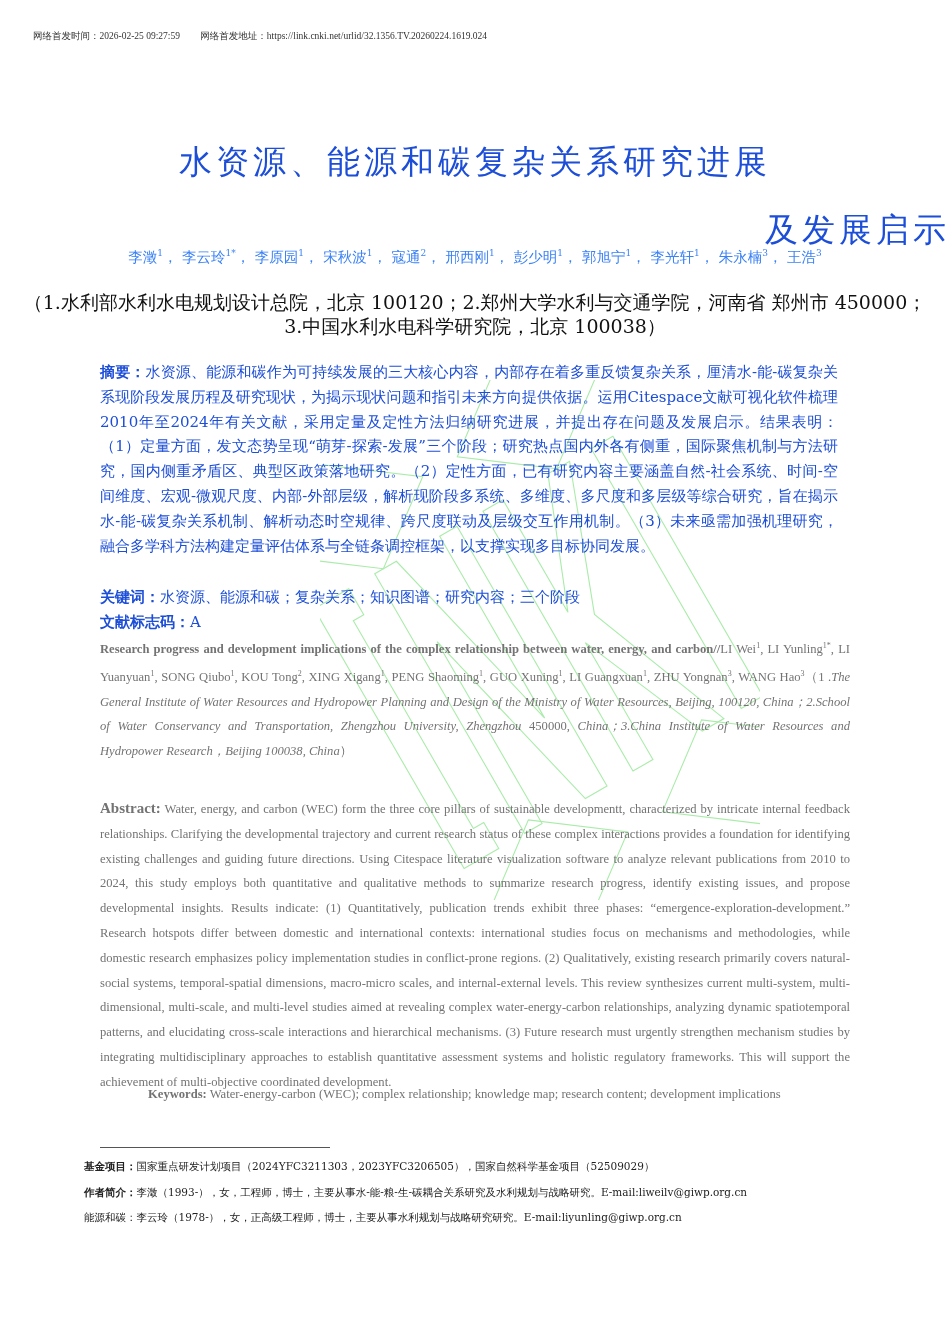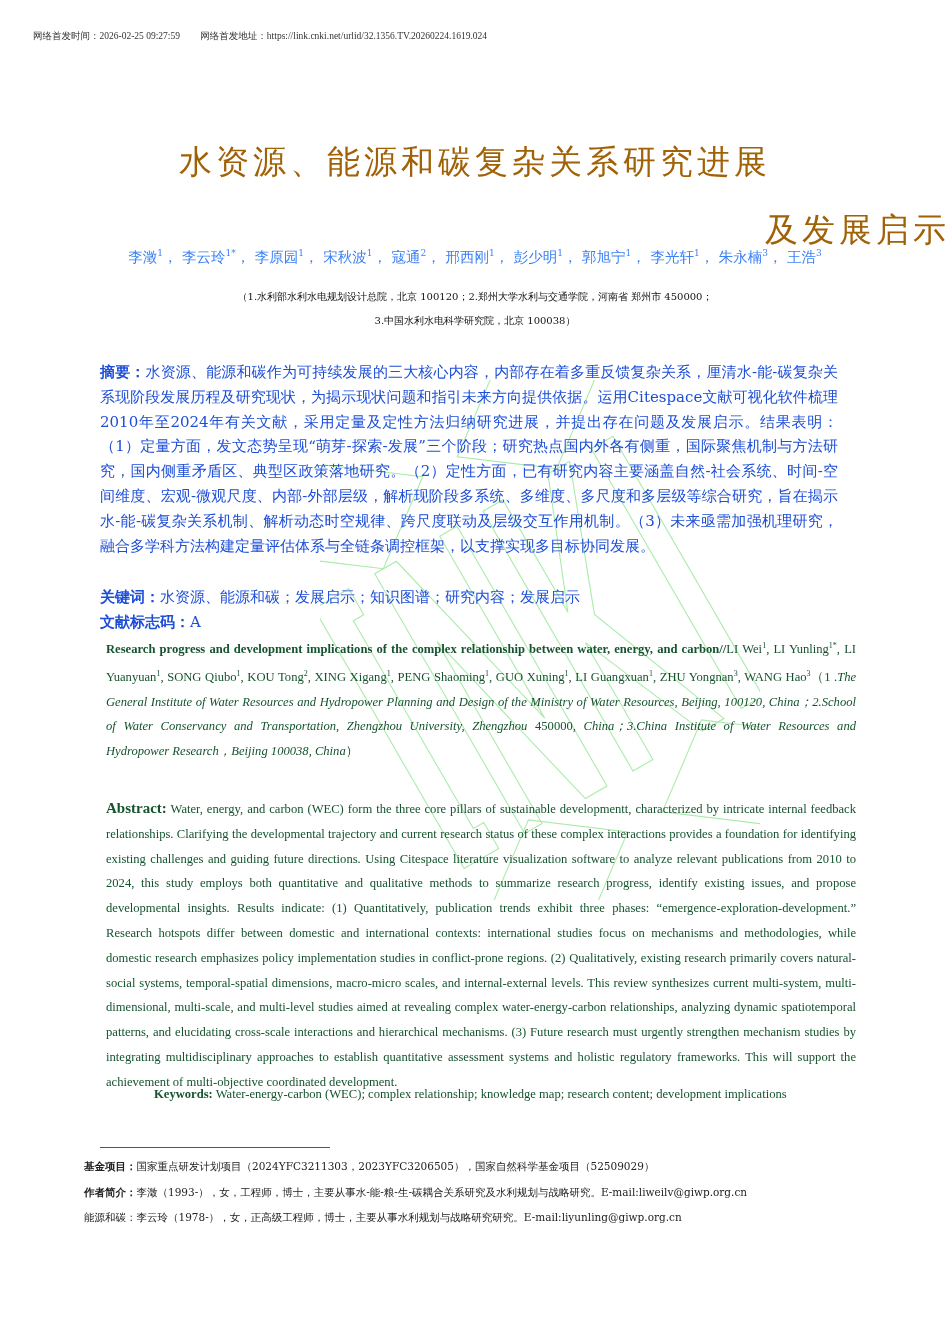--- a/index.html
+++ b/index.html
@@ -18,50 +18,50 @@
   .watermark {
     position: absolute; left: 320px; top: 380px; width: 440px; height: 520px;
     pointer-events: none; z-index: 0;
   }
 
   .content { position: absolute; left: 0; top: 0; width: 950px; z-index: 1; }
 
   .title {
     position: absolute; left: 0; width: 950px; text-align: center;
     font-family: "DejaVu Sans", "Liberation Sans", sans-serif;
-    font-size: 33px; letter-spacing: 4px; color: #a16207; font-weight: normal;
+    font-size: 33px; letter-spacing: 4px; color: #1d4ed8; font-weight: normal;
   }
   .title.l1 { top: 140px; }
   .title.l2 { top: 208px; text-align: right; }
 
   .authors {
     position: absolute; left: 0; top: 248px; width: 950px; text-align: center;
     font-size: 14.5px; color: #3b82f6;
   }
   .authors sup { font-size: 9px; vertical-align: 6px; }
 
   .affil {
     position: absolute; left: 0; width: 950px; text-align: center;
-    font-size: 10px; color: #111;
+    font-size: 19px; color: #111;
   }
   .affil.l1 { top: 290px; }
   .affil.l2 { top: 314px; }
 
   .cn-block {
     position: absolute; left: 100px; width: 738px; font-size: 15px; line-height: 24.8px;
     text-align: justify; color: #1d4ed8;
   }
   .cn-block .lbl { font-weight: bold; font-family: "DejaVu Sans", "Liberation Sans", sans-serif; }
   .cn-abs { top: 360px; }
   .cn-kw { top: 585px; }
   .cn-code { top: 610px; }
 
   .en-block {
-    position: absolute; left: 106px; width: 750px; font-size: 12.6px; line-height: 24.8px;
-    text-align: justify; color: #14532d; font-family: "Liberation Serif", "DejaVu Serif", serif;
+    position: absolute; left: 100px; width: 750px; font-size: 12.6px; line-height: 24.8px;
+    text-align: justify; color: #737373; font-family: "Liberation Serif", "DejaVu Serif", serif;
   }
   .en-block sup { font-size: 8px; vertical-align: 5px; }
   .en-title { top: 634px; }
   .en-title .t { font-weight: bold; }
   .en-title i { font-style: italic; }
   .en-abs { top: 760px; margin-top: 36px; }
   .en-abs .lbl { font-weight: bold; font-size: 15px; }
   .en-kw { top: 1082px; margin-left: 48px; }
   .en-kw .lbl { font-weight: bold; }
 
@@ -122,21 +122,21 @@
   </div>
 
   <div class="affil l1">（1.水利部水利水电规划设计总院，北京  100120；2.郑州大学水利与交通学院，河南省  郑州市  450000；</div>
   <div class="affil l2">3.中国水利水电科学研究院，北京  100038）</div>
 
   <div class="cn-block cn-abs">
     <span class="lbl">摘要：</span><span>水资源、能源和碳作为可持续发展的三大核心内容，内部存在着多重反馈复杂关系，厘清水-能-碳复杂关系现阶段发展历程及研究现状，为揭示现状问题和指引未来方向提供依据。运用Citespace文献可视化软件梳理2010年至2024年有关文献，采用定量及定性方法归纳研究进展，并提出存在问题及发展启示。结果表明：（1）定量方面，发文态势呈现“萌芽-探索-发展”三个阶段；研究热点国内外各有侧重，国际聚焦机制与方法研究，国内侧重矛盾区、典型区政策落地研究。（2）定性方面，已有研究内容主要涵盖自然-社会系统、时间-空间维度、宏观-微观尺度、内部-外部层级，解析现阶段多系统、多维度、多尺度和多层级等综合研究，旨在揭示水-能-碳复杂关系机制、解析动态时空规律、跨尺度联动及层级交互作用机制。（3）未来亟需加强机理研究，融合多学科方法构建定量评估体系与全链条调控框架，以支撑实现多目标协同发展。</span>
   </div>
 
   <div class="cn-block cn-kw">
-    <span class="lbl">关键词：</span><span>水资源、能源和碳；发展启示；知识图谱；研究内容；发展启示</span>
+    <span class="lbl">关键词：</span><span>水资源、能源和碳；复杂关系；知识图谱；研究内容；三个阶段</span>
   </div>
 
   <div class="cn-block cn-code">
     <span class="lbl">文献标志码：</span><span>A</span>
   </div>
 
   <div class="en-block en-title">
     <span class="t">Research progress and development implications of the complex relationship between water, energy, and carbon//</span><span><span>LI Wei</span><sup>1</sup></span>,
     <span><span>LI Yunling</span><sup>1*</sup></span>,
     <span><span>LI Yuanyuan</span><sup>1</sup></span>,

